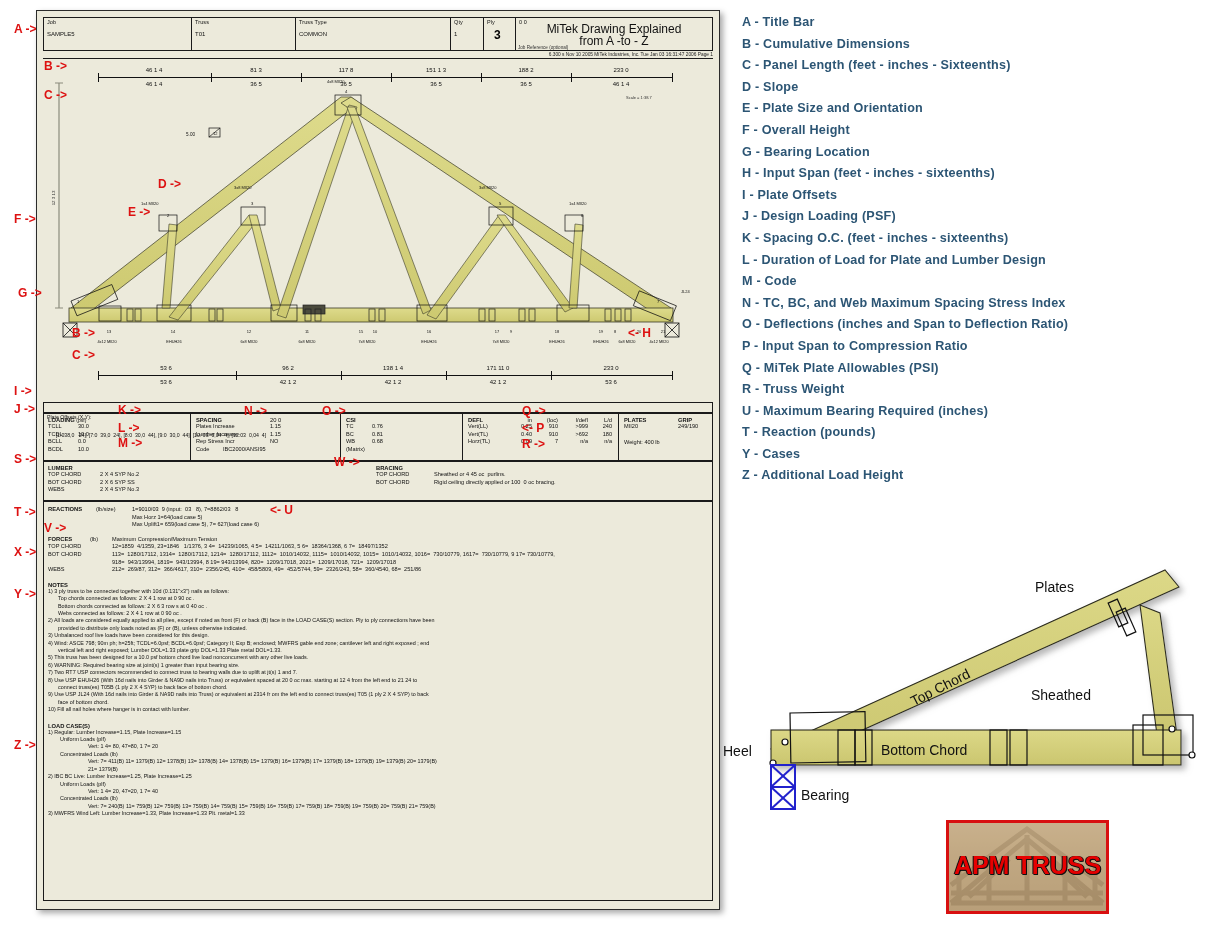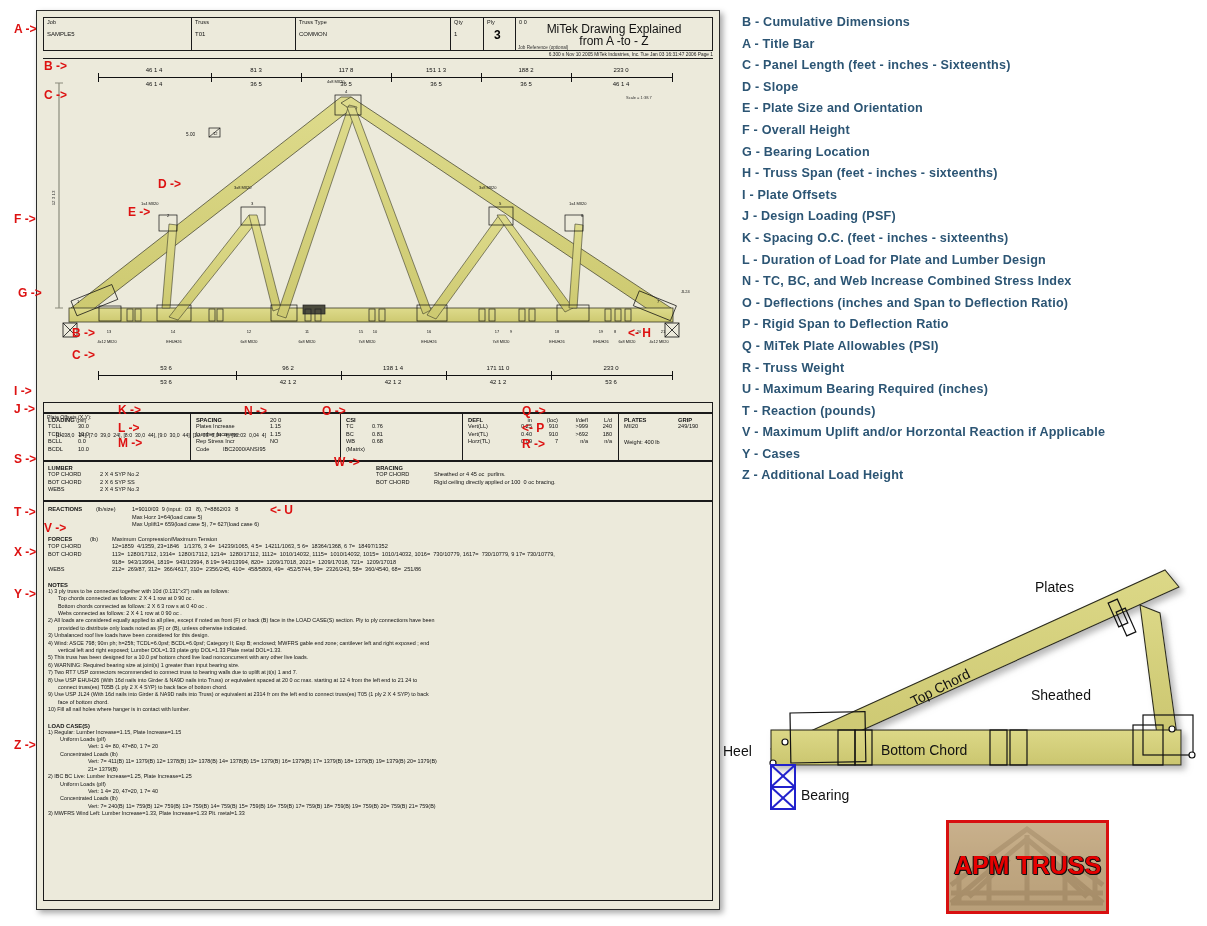--- a/index.html
+++ b/index.html
@@ -420,40 +420,40 @@
 <div class="call" style="left:14px;top:452px;">S -&gt;</div>
 <div class="call" style="left:14px;top:505px;">T -&gt;</div>
 <div class="call" style="left:270px;top:503px;">&lt;- U</div>
 <div class="call" style="left:44px;top:521px;">V -&gt;</div>
 <div class="call" style="left:334px;top:455px;">W -&gt;</div>
 <div class="call" style="left:14px;top:545px;">X -&gt;</div>
 <div class="call" style="left:14px;top:587px;">Y -&gt;</div>
 <div class="call" style="left:14px;top:738px;">Z -&gt;</div>
 
 <div id="legend">
+  <div class="leg">A - Title Bar</div>
   <div class="leg">B - Cumulative Dimensions</div>
-  <div class="leg">A - Title Bar</div>
   <div class="leg">C - Panel Length (feet - inches - Sixteenths)</div>
   <div class="leg">D - Slope</div>
   <div class="leg">E - Plate Size and Orientation</div>
   <div class="leg">F - Overall Height</div>
   <div class="leg">G - Bearing Location</div>
-  <div class="leg">H - Truss Span (feet - inches - sixteenths)</div>
+  <div class="leg">H - Input Span (feet - inches - sixteenths)</div>
   <div class="leg">I - Plate Offsets</div>
   <div class="leg">J - Design Loading (PSF)</div>
   <div class="leg">K - Spacing O.C. (feet - inches - sixteenths)</div>
   <div class="leg">L - Duration of Load for Plate and Lumber Design</div>
-  <div class="leg">N - TC, BC, and Web Increase Combined Stress Index</div>
+  <div class="leg">M - Code</div>
+  <div class="leg">N - TC, BC, and Web Maximum Spacing Stress Index</div>
   <div class="leg">O - Deflections (inches and Span to Deflection Ratio)</div>
-  <div class="leg">P - Rigid Span to Deflection Ratio</div>
+  <div class="leg">P - Input Span to Compression Ratio</div>
   <div class="leg">Q - MiTek Plate Allowables (PSI)</div>
   <div class="leg">R - Truss Weight</div>
   <div class="leg">U - Maximum Bearing Required (inches)</div>
   <div class="leg">T - Reaction (pounds)</div>
-  <div class="leg">V - Maximum Uplift and/or Horzontal Reaction if Applicable</div>
   <div class="leg">Y - Cases</div>
   <div class="leg">Z - Additional Load Height</div>
 </div>
 
 <div id="diagram">
   <svg width="470" height="270" viewBox="0 0 470 270">
     <defs>
       <linearGradient id="lum2" x1="0" y1="0" x2="0" y2="1">
         <stop offset="0%" stop-color="#dcd887"></stop>
           <stop offset="100%" stop-color="#cbc66f"></stop>

